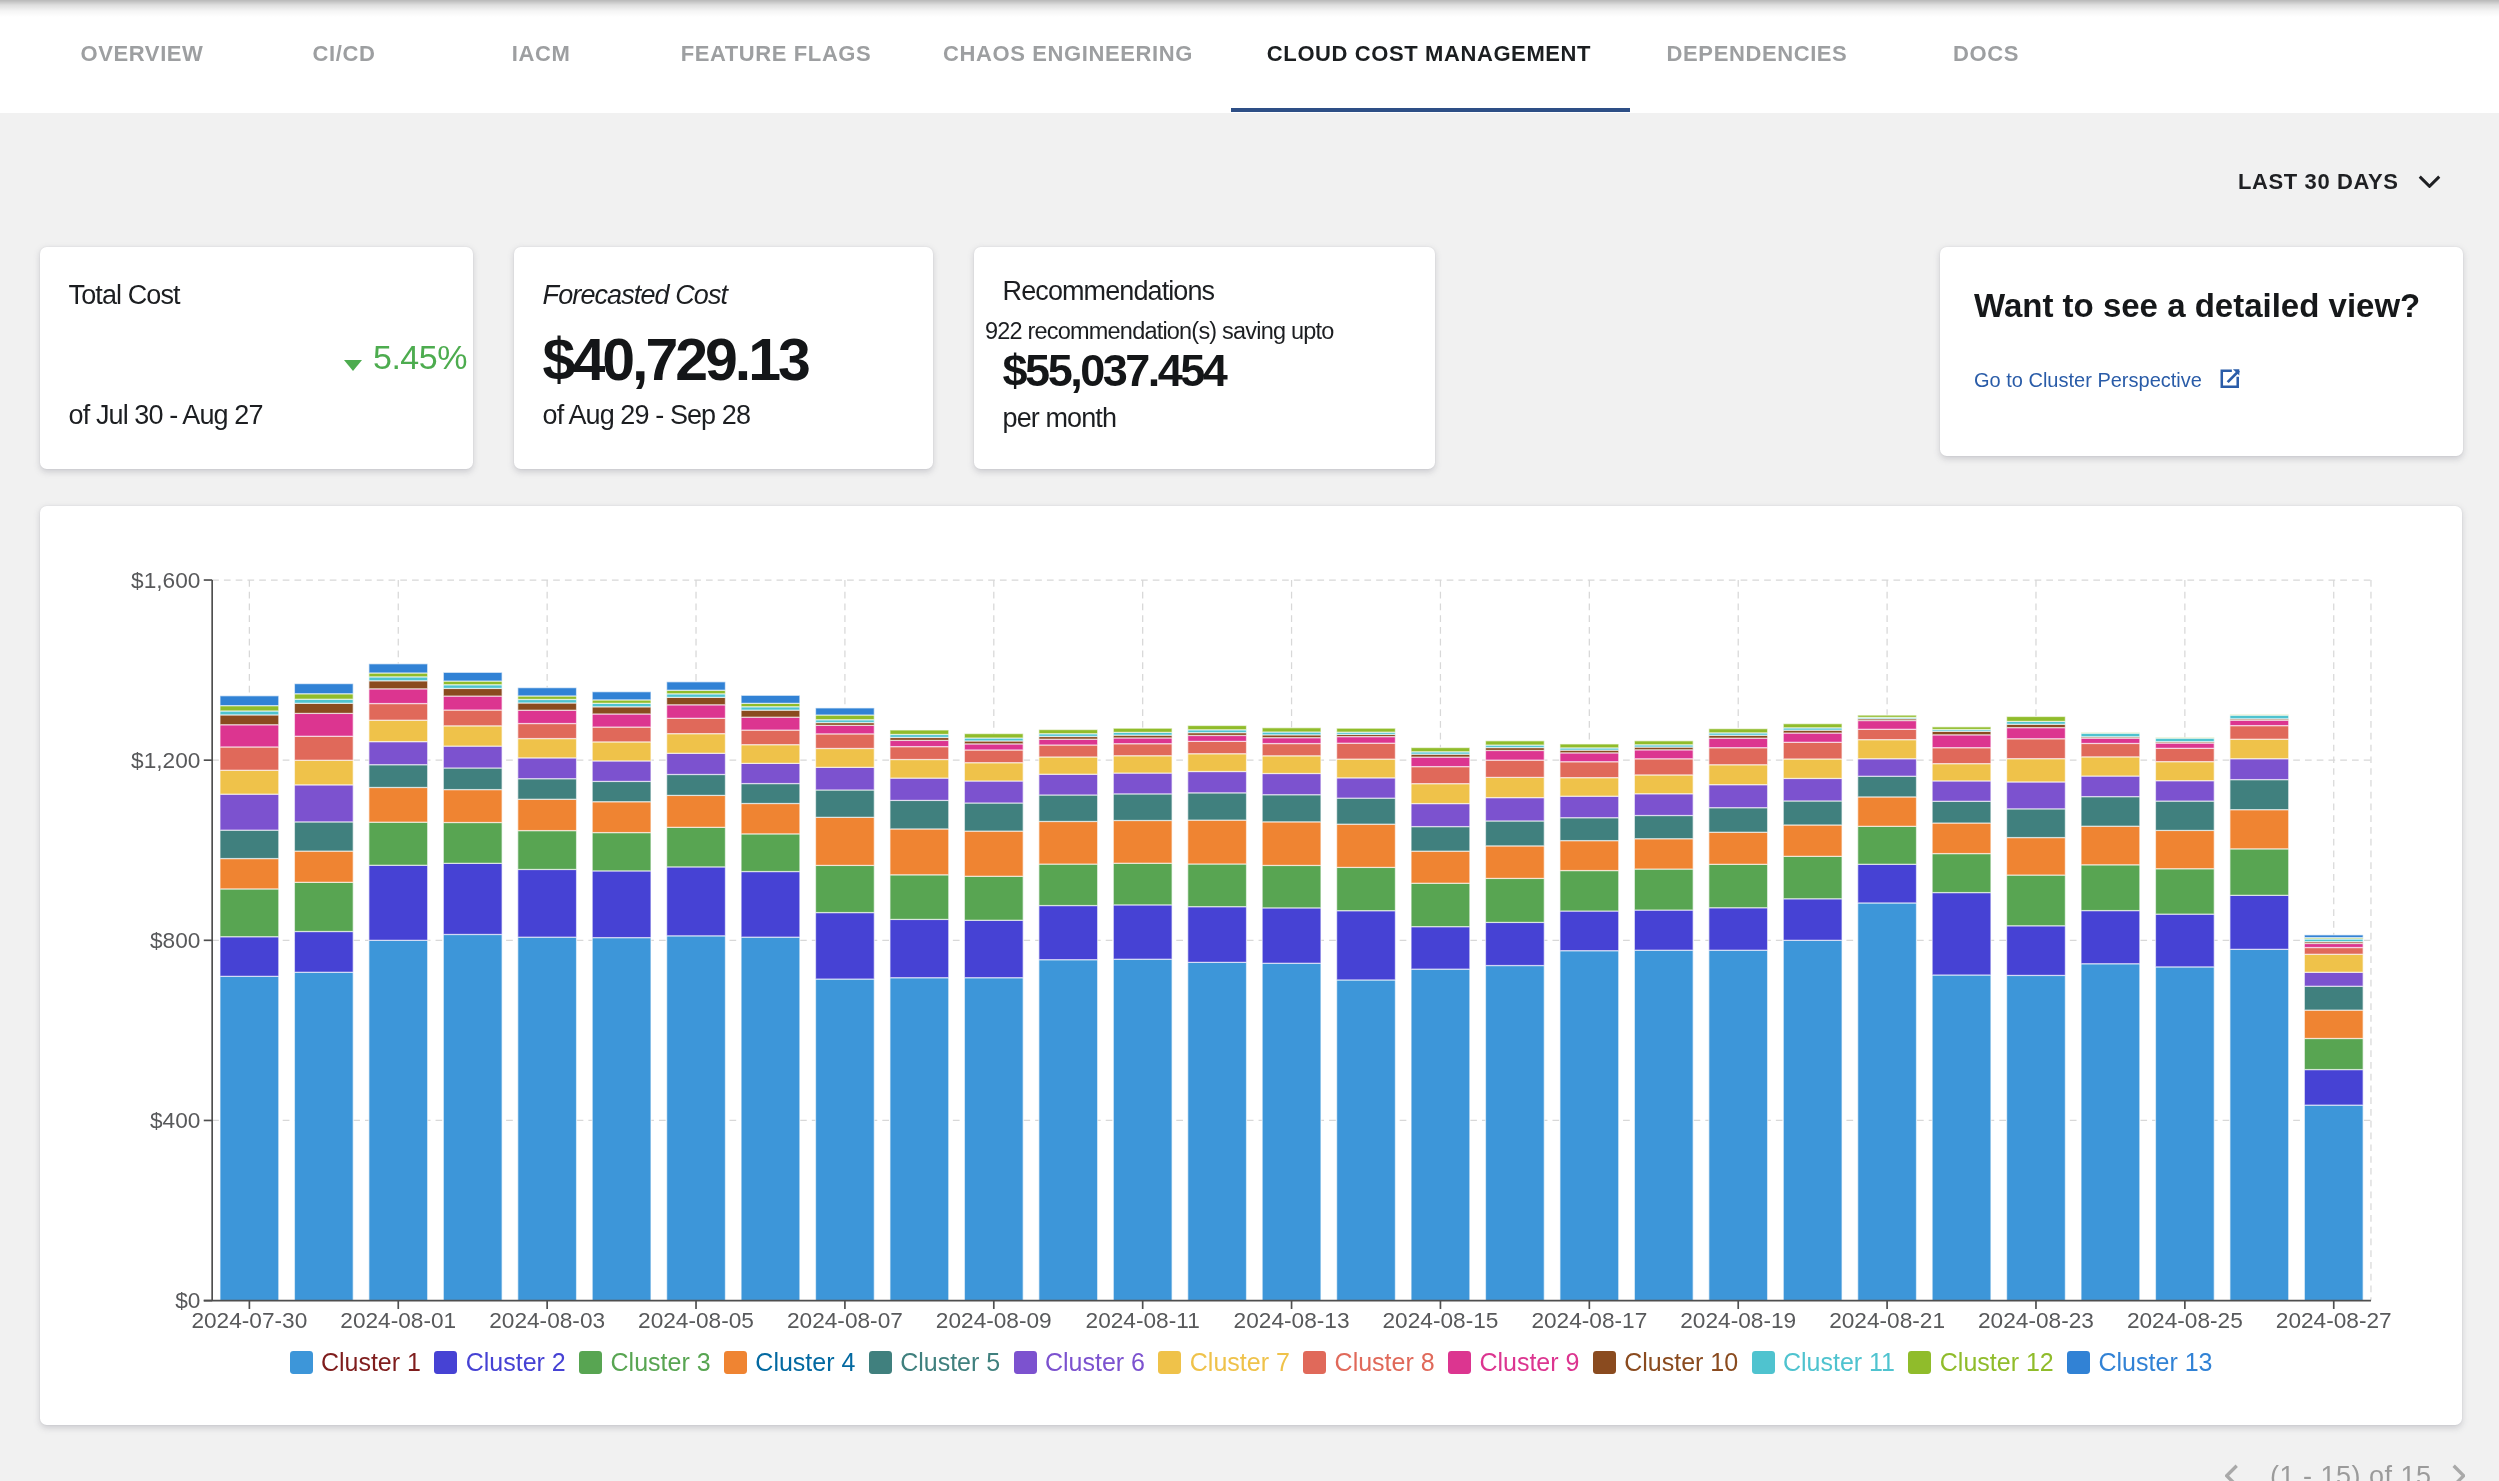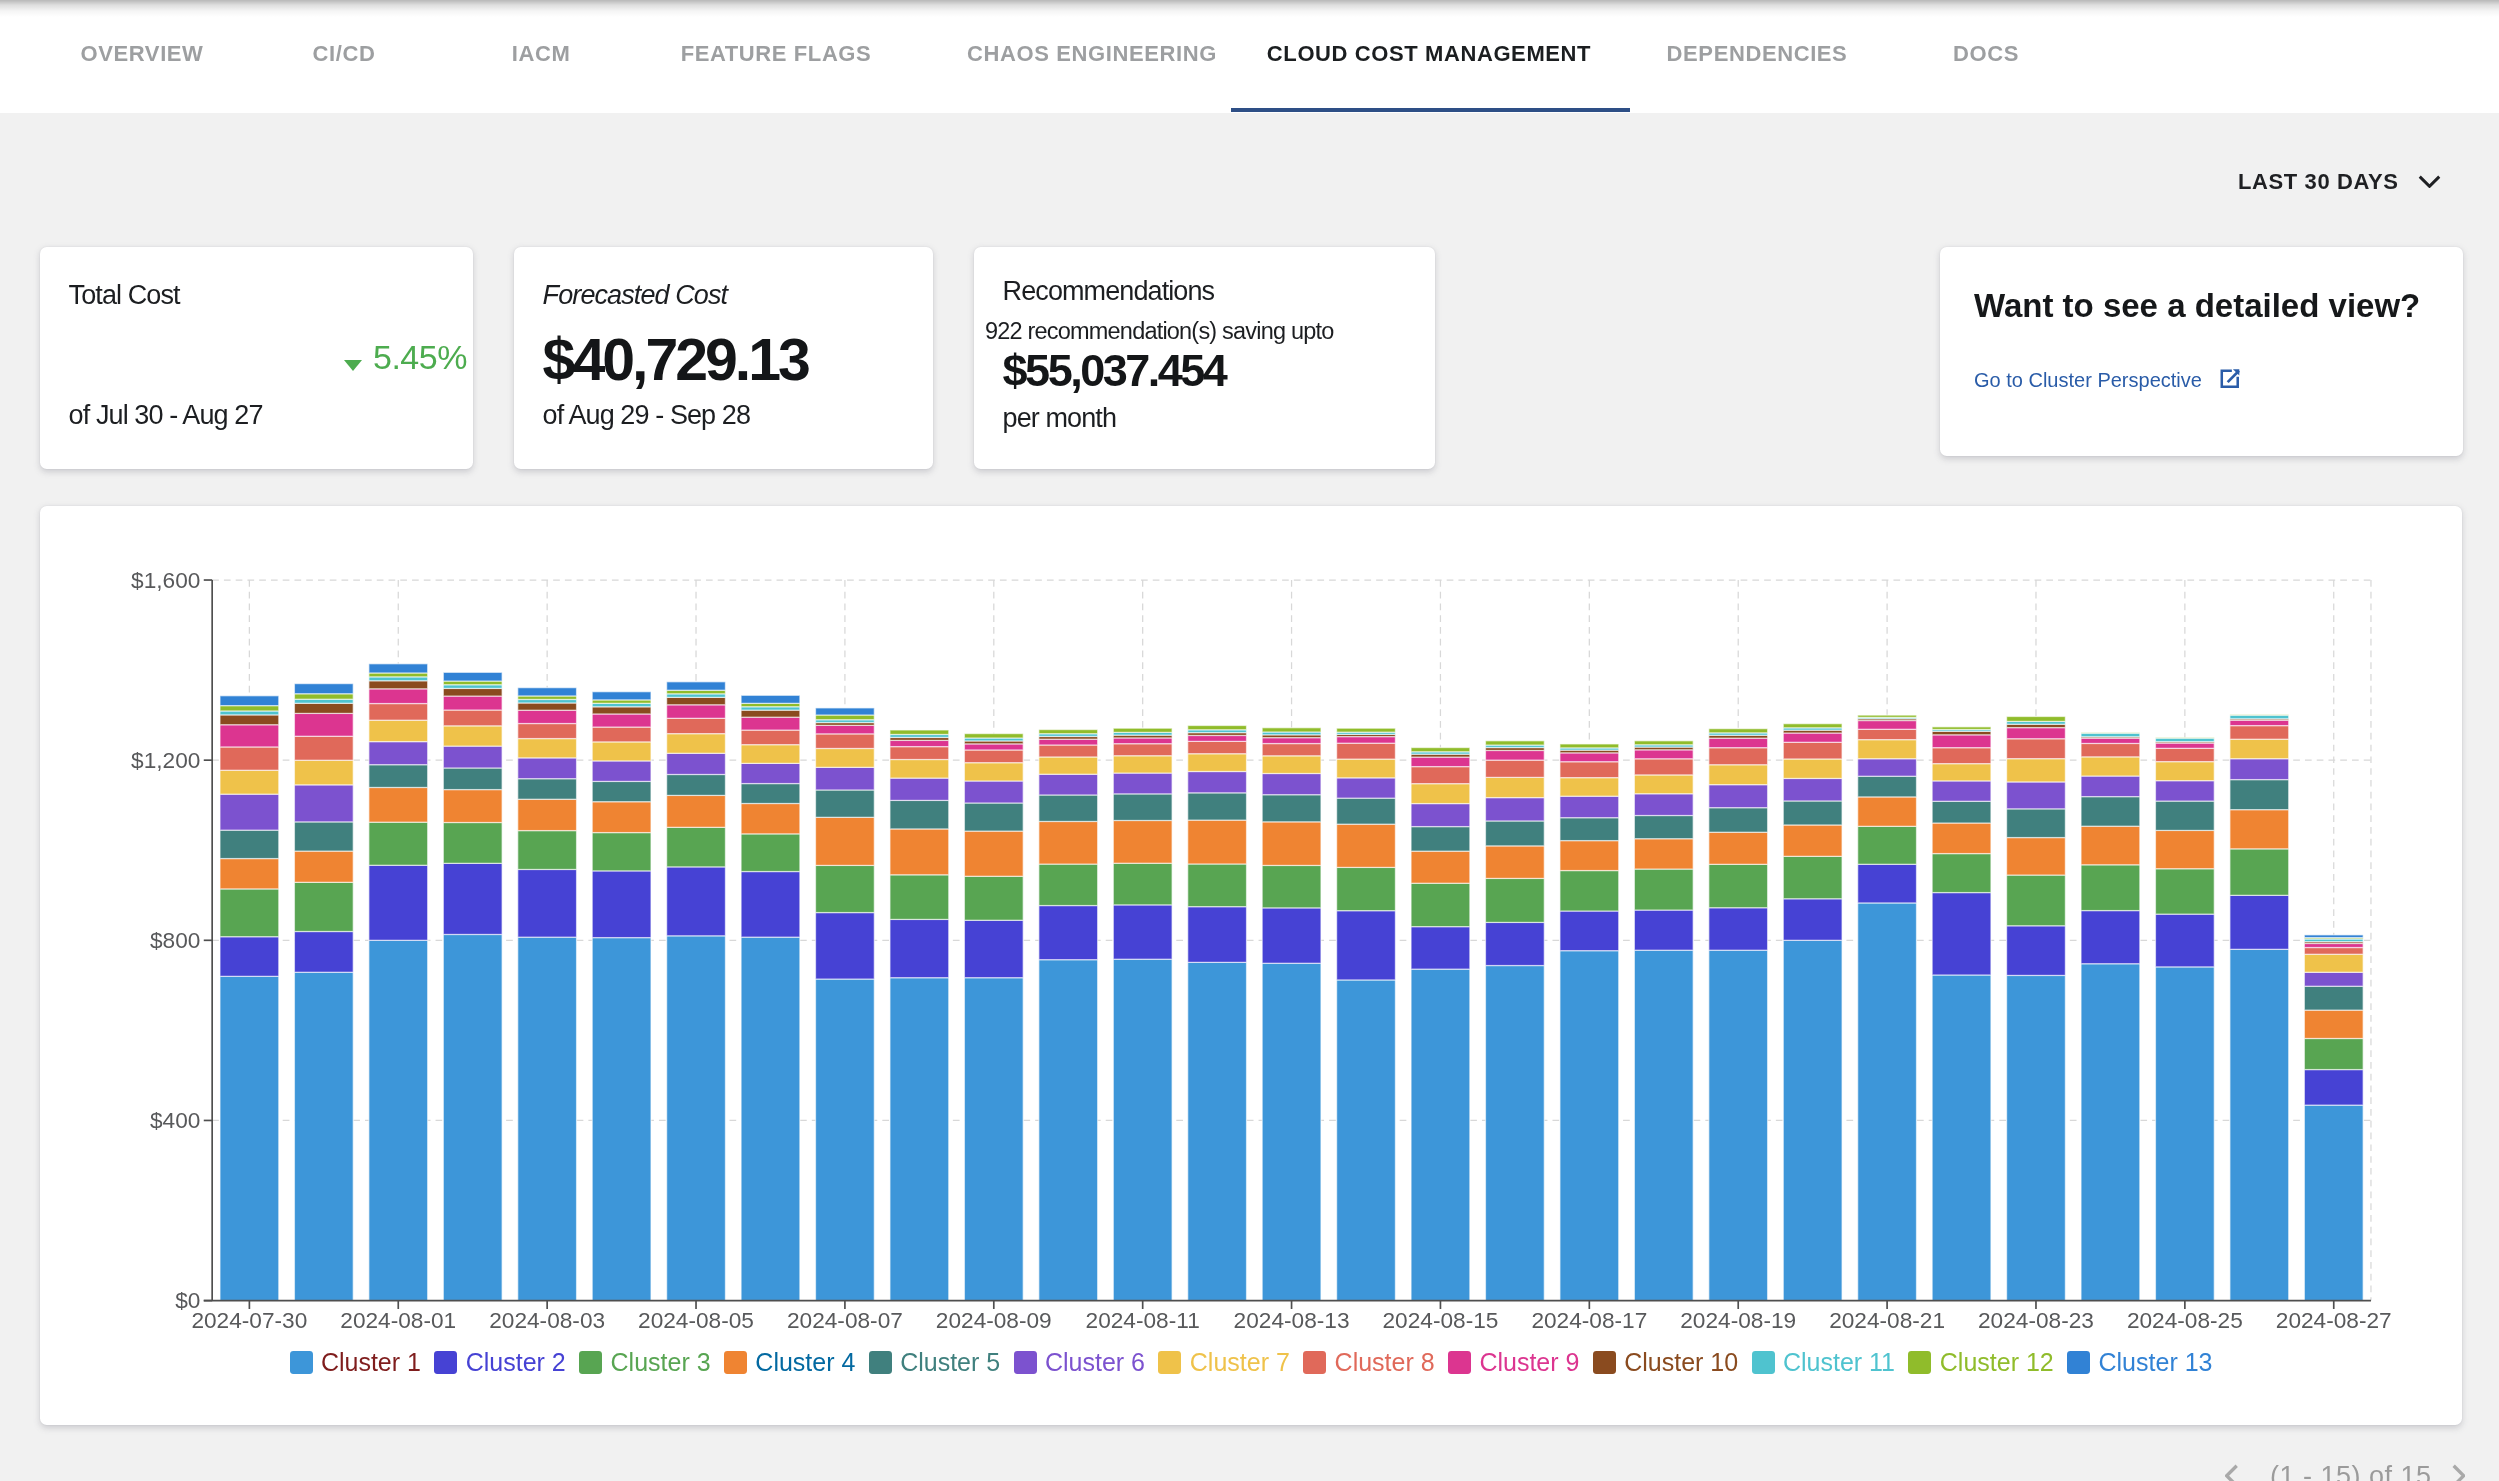--- a/index.html
+++ b/index.html
@@ -18,21 +18,21 @@
 .li { display:flex; align-items:center; margin:0 6.7px; }
 .sw { width:23px; height:23px; border-radius:3.4px; display:inline-block; margin-right:8.4px; }
 .lt { font-size:25px; }
 </style></head>
 <body>
 <div class="topbar">
     <span class="tab" style="left:142px">OVERVIEW</span>
     <span class="tab" style="left:344px">CI/CD</span>
     <span class="tab" style="left:541px">IACM</span>
     <span class="tab" style="left:776px">FEATURE FLAGS</span>
-    <span class="tab" style="left:1092px">CHAOS ENGINEERING</span>
+    <span class="tab" style="left:1068px">CHAOS ENGINEERING</span>
     <span class="tab on" style="left:1429px">CLOUD COST MANAGEMENT</span>
     <span class="tab" style="left:1757px">DEPENDENCIES</span>
     <span class="tab" style="left:1986px">DOCS</span>
     <div class="underline"></div>
   </div>
 <div class="topshadow"></div>
 
 <div style="position:absolute; left:2238px; top:169px; font-size:22px; font-weight:700; letter-spacing:0.6px; color:#1f2023;">LAST 30 DAYS<svg width="23" height="13" viewBox="0 0 14 8" style="margin-left:20px;vertical-align:0.8px">
       <path d="M1 1l6 6 6-6" fill="none" stroke="#1f2023" stroke-width="1.8"></path>
     </svg></div>

